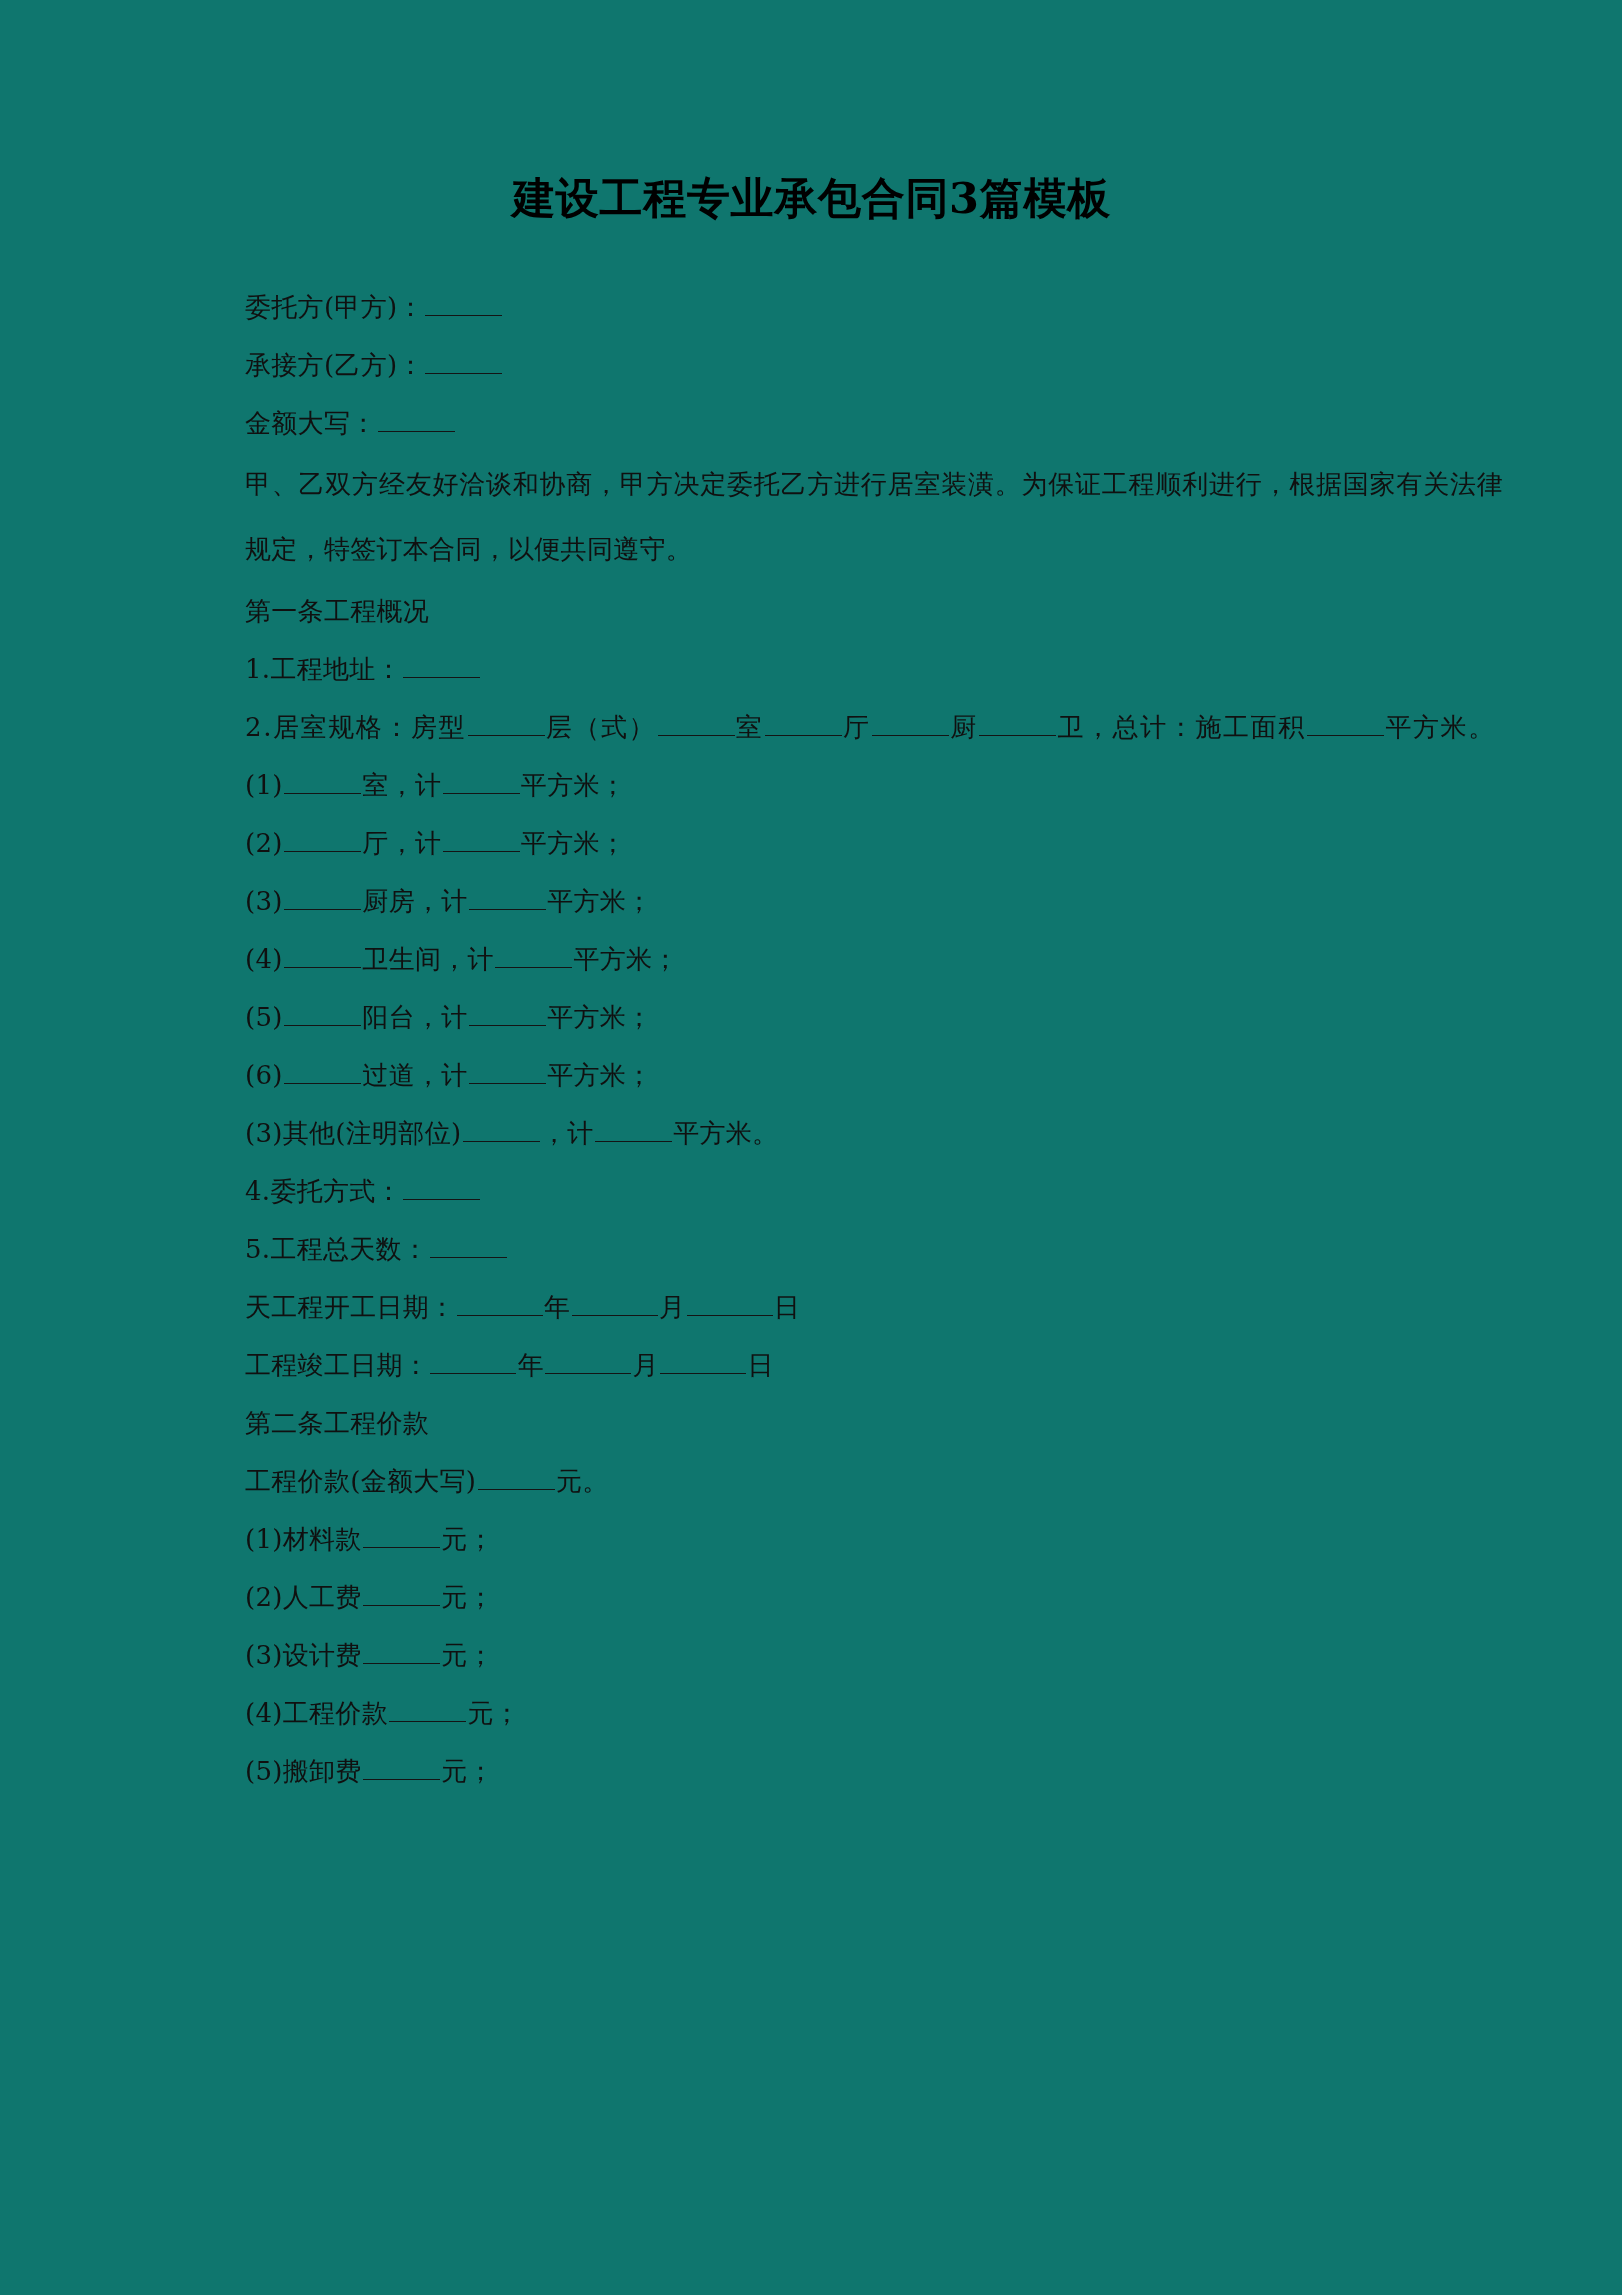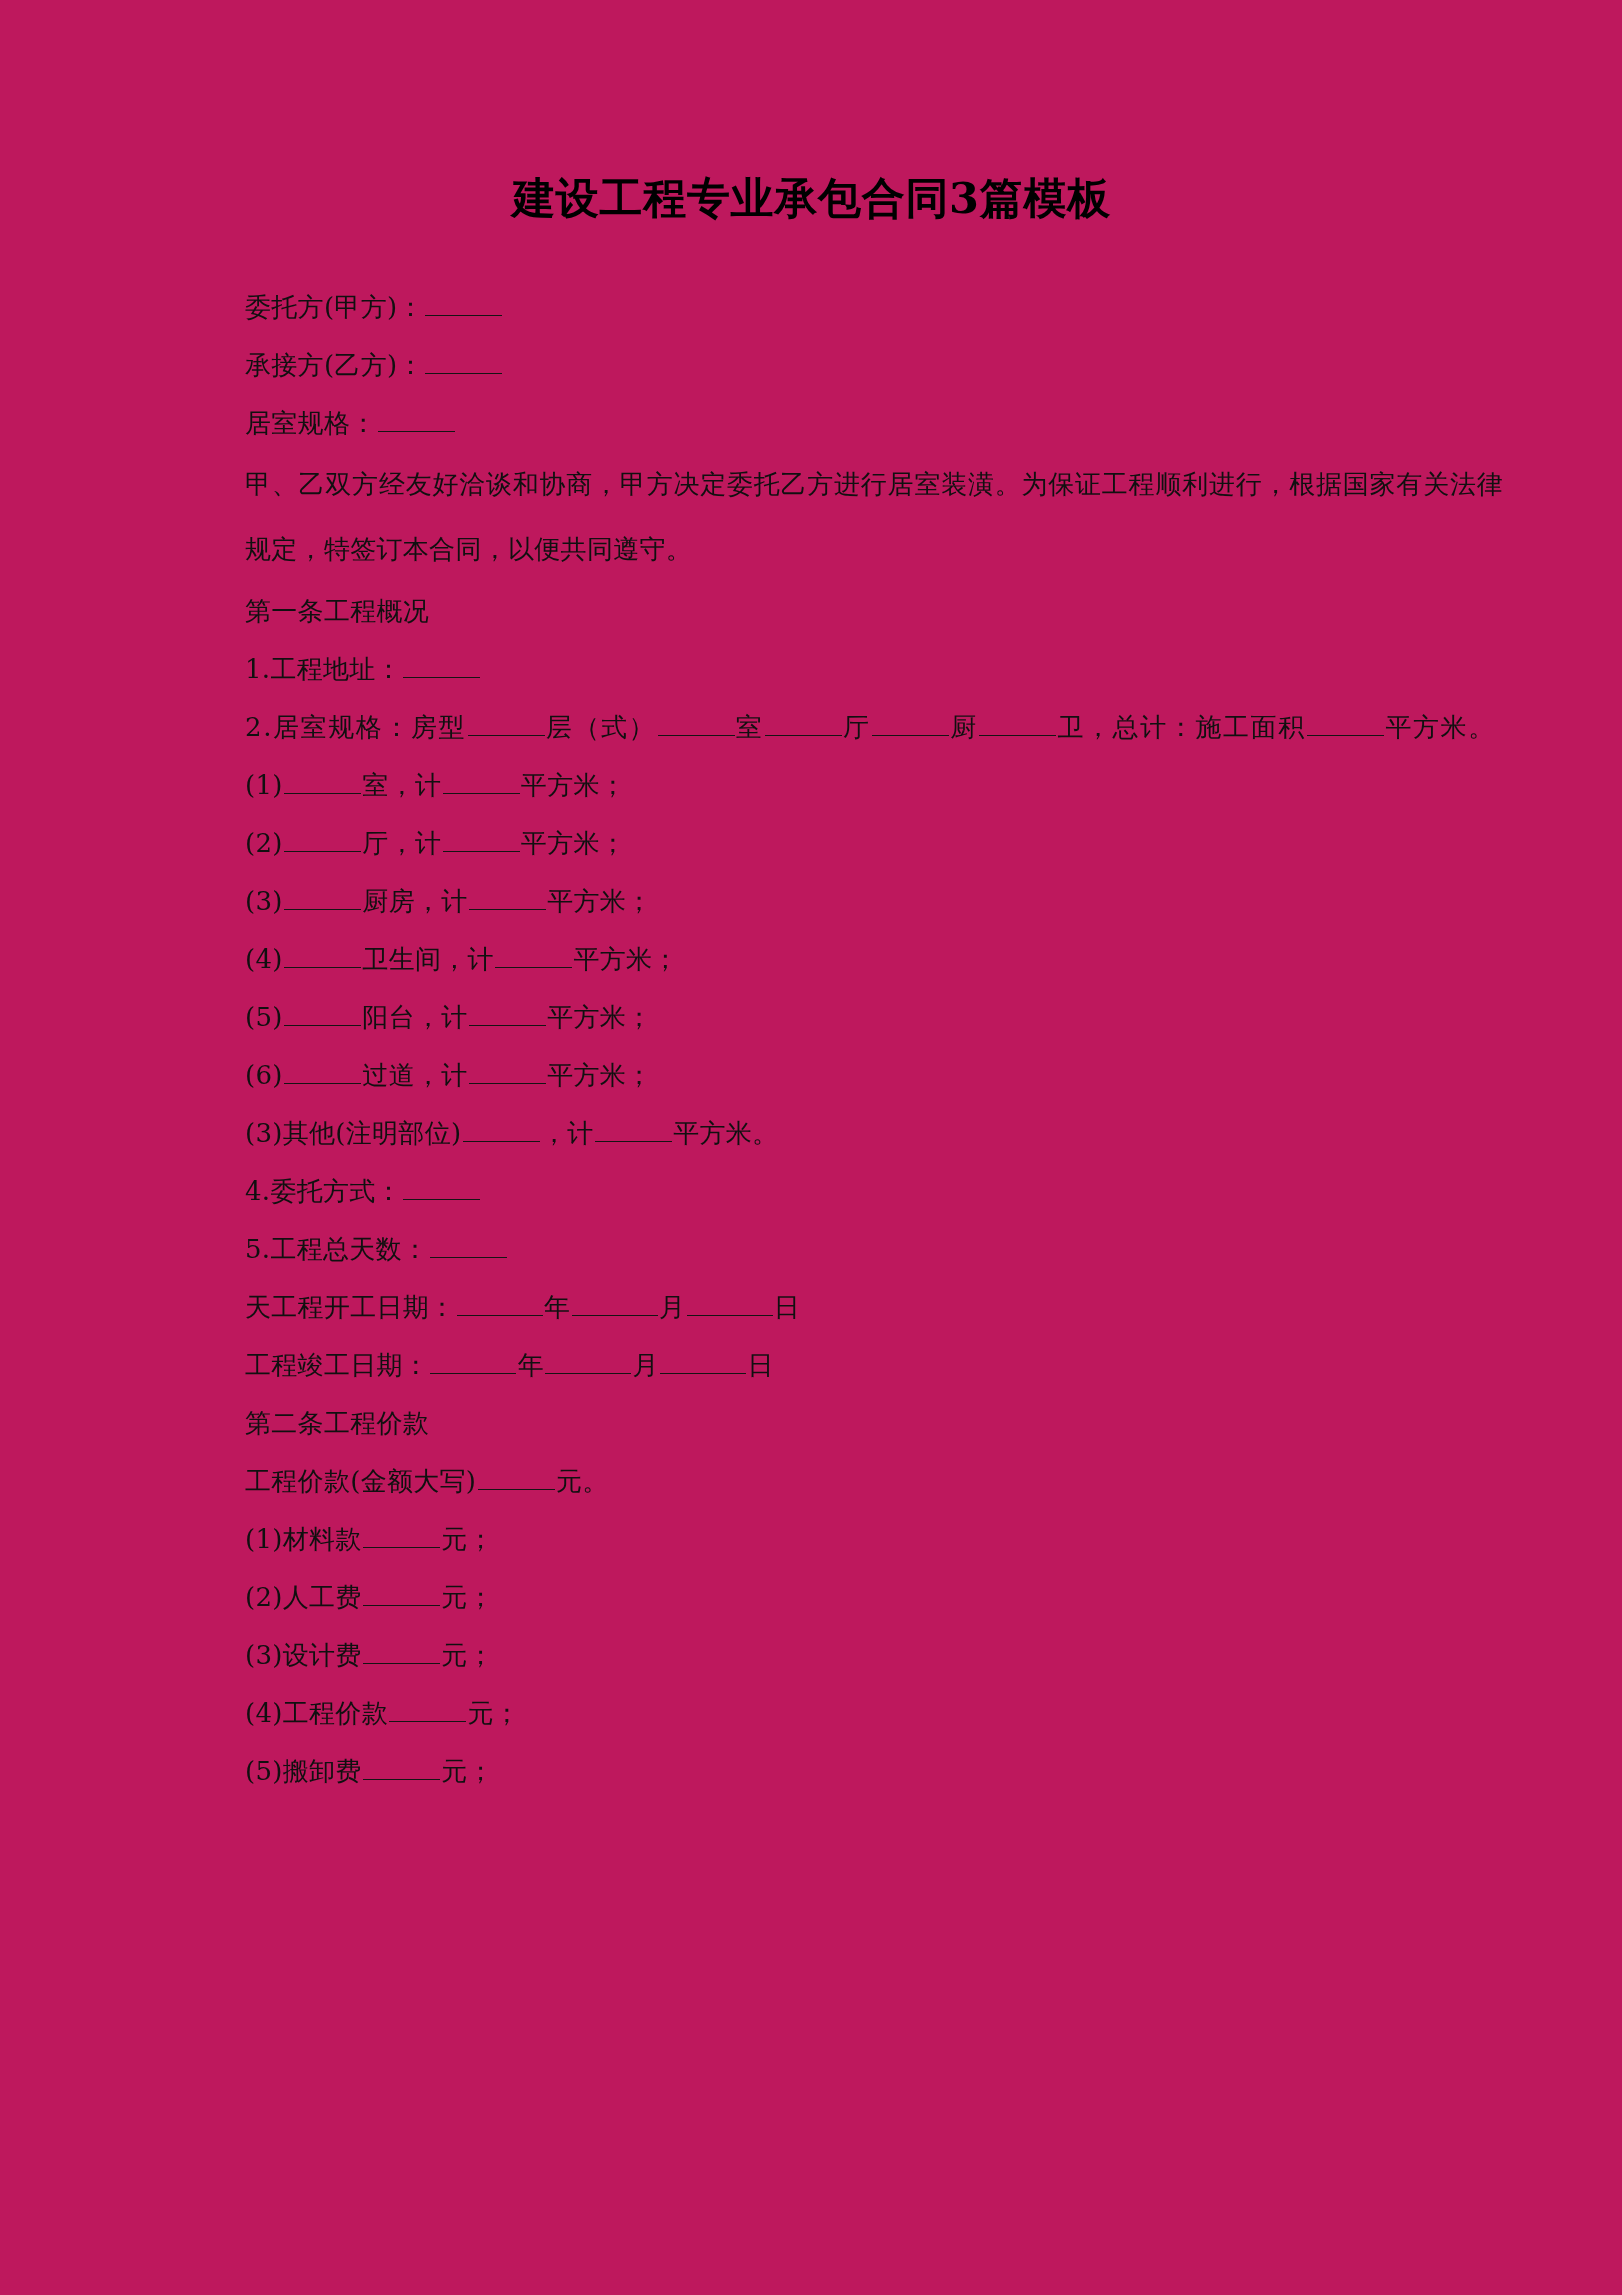--- a/index.html
+++ b/index.html
@@ -5,21 +5,21 @@
 <style>
   html, body {
     margin: 0;
     padding: 0;
     background: #ffffff;
   }
   .page {
     position: relative;
     width: 1623px;
     height: 2295px;
-    background: #be185d;
+    background: #0f766e;
     box-sizing: border-box;
     padding: 0;
     overflow: hidden;
     font-family: "DejaVu Serif", "Liberation Serif", serif;
     color: #0a0a0a;
   }
   .doc-title {
     margin: 0;
     padding-top: 175px;
     text-align: center;
@@ -67,21 +67,21 @@
 <div class="page">
 
   <h1 class="doc-title">建设工程专业承包合同3篇模板</h1>
 
   <div class="body-block">
 
     <div class="line"><span>委托方(甲方)：</span><span class="blank b-md"></span></div>
 
     <div class="line"><span>承接方(乙方)：</span><span class="blank b-md"></span></div>
 
-    <div class="line"><span>居室规格：</span><span class="blank b-md"></span></div>
+    <div class="line"><span>金额大写：</span><span class="blank b-md"></span></div>
 
     <div class="line para">甲、乙双方经友好洽谈和协商，甲方决定委托乙方进行居室装潢。为保证工程顺利进行，根据国家有关法律规定，特签订本合同，以便共同遵守。</div>
 
     <div class="line">第一条工程概况</div>
 
     <div class="line"><span>1.工程地址：</span><span class="blank b-md"></span></div>
 
     <div class="line spaced"><span>2.居室规格：房型</span><span class="blank b-md"></span><span>层（式）</span><span class="blank b-md"></span><span>室</span><span class="blank b-md"></span><span>厅</span><span class="blank b-md"></span><span>厨</span><span class="blank b-md"></span><span>卫，总计：施工面积</span><span class="blank b-md"></span><span>平方米。</span></div>
 
     <div class="line"><span>(1)</span><span class="blank b-md"></span><span>室</span><span>，计</span><span class="blank b-md"></span><span>平方米；</span></div>

